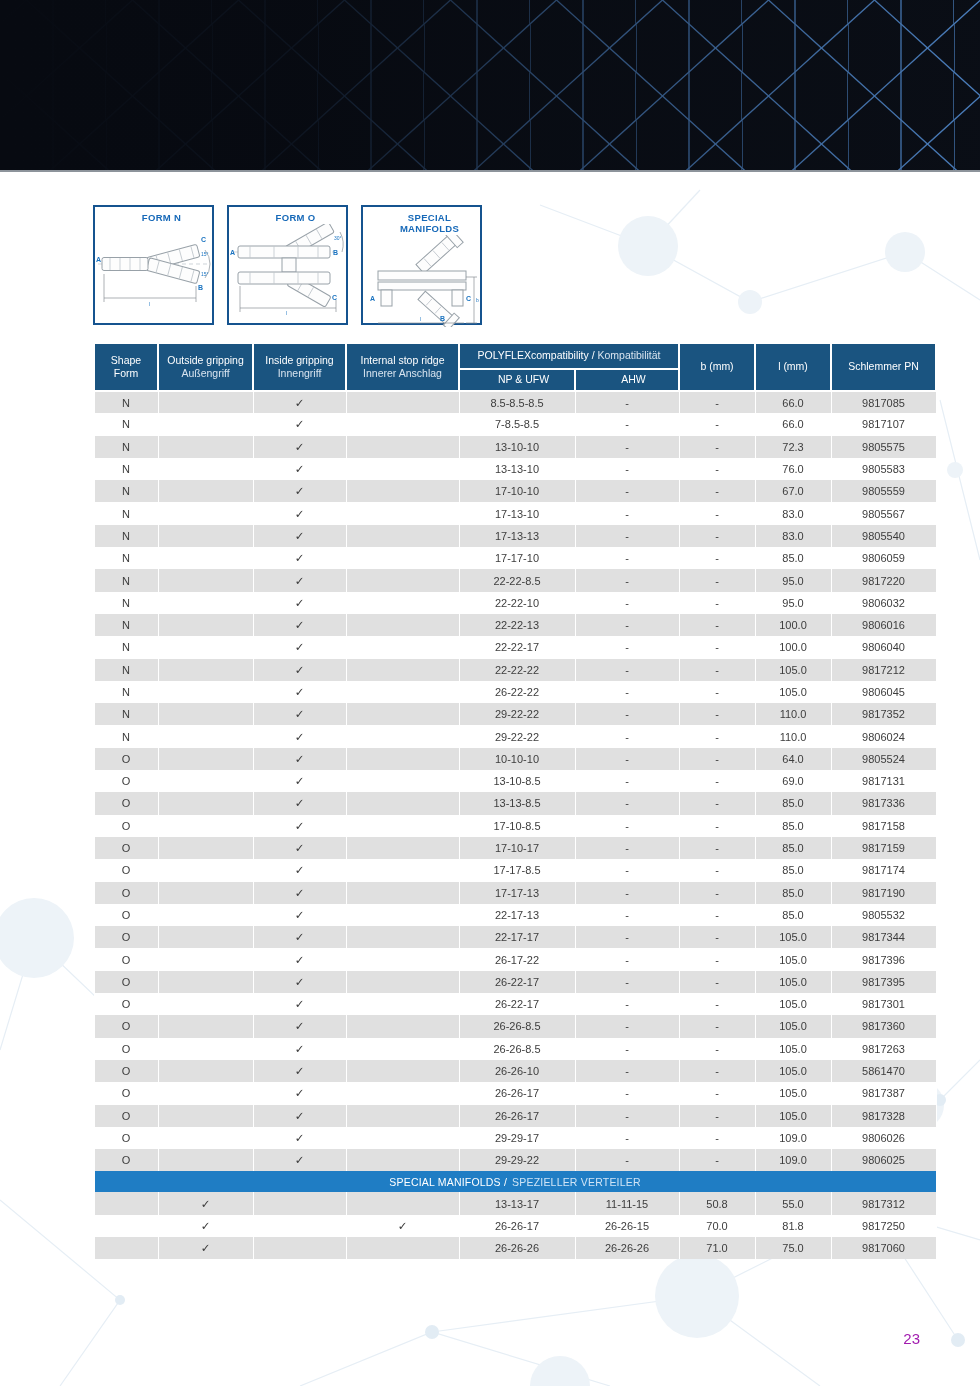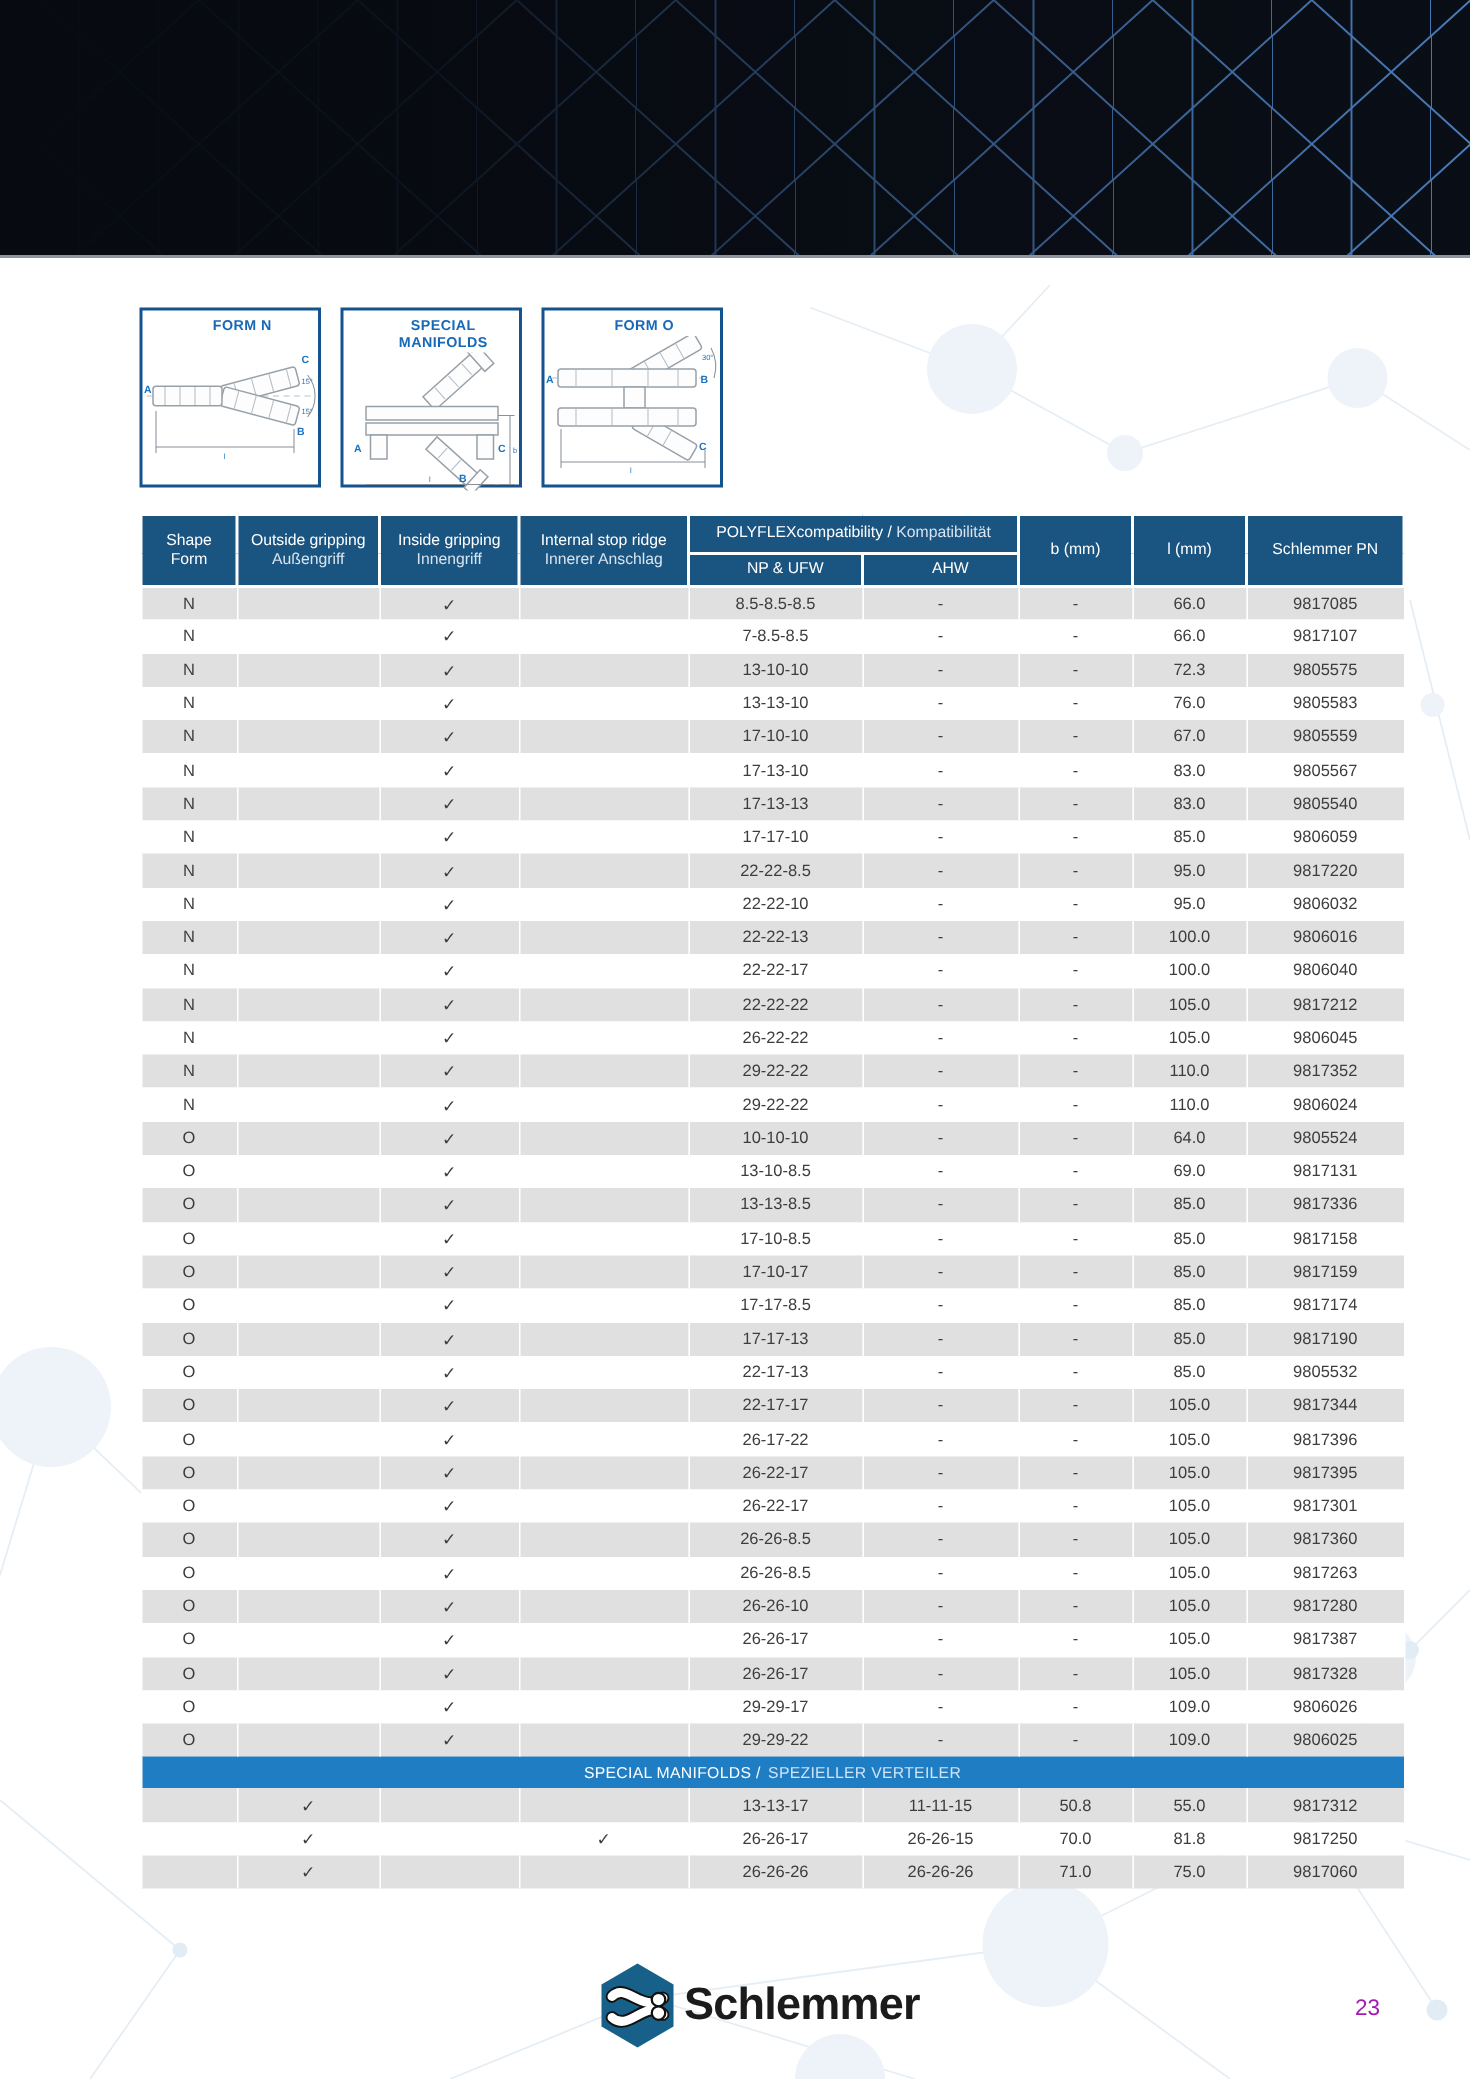--- a/index.html
+++ b/index.html
@@ -133,52 +133,20 @@
         <text class="dlabel" x="0" y="38">A</text>
         <text class="dlabel" x="105" y="18">C</text>
         <text class="dlabel" x="102" y="66">B</text>
         <text class="dsmall" x="105" y="32">15°</text>
         <text class="dsmall" x="105" y="52">15°</text>
         <text class="dsmall" x="53" y="82">l</text>
       </svg>
     </div>
 
     <div class="diagram-box">
-      <div class="diagram-title">SPECIAL MANIFOLDS</div>
-      <svg width="116" height="92" viewBox="0 0 116 92">
-        <g transform="translate(56,34) rotate(-42)">
-          <rect class="tube" x="0" y="-6" width="44" height="12"></rect>
-          <rect class="tube" x="42" y="-9" width="8" height="18"></rect>
-          <line class="corr" x1="10" y1="-5" x2="10" y2="5"></line>
-            <line class="corr" x1="22" y1="-5" x2="22" y2="5"></line>
-            <line class="corr" x1="34" y1="-5" x2="34" y2="5"></line>
-        </g>
-        <rect class="tube" x="14" y="36" width="88" height="9"></rect>
-        <rect class="tube" x="14" y="47" width="88" height="8"></rect>
-        <rect class="tube" x="17" y="55" width="11" height="16"></rect>
-        <rect class="tube" x="88" y="55" width="11" height="16"></rect>
-        <g transform="translate(58,60) rotate(42)">
-          <rect class="tube" x="0" y="-5" width="38" height="11"></rect>
-          <rect class="tube" x="36" y="-8" width="7" height="16"></rect>
-          <line class="corr" x1="10" y1="-4" x2="10" y2="5"></line>
-            <line class="corr" x1="22" y1="-4" x2="22" y2="5"></line>
-        </g>
-        <line class="dim" x1="110" y1="42" x2="110" y2="88"></line>
-        <line class="dim" x1="102" y1="42" x2="113" y2="42"></line>
-        <line class="dim" x1="102" y1="88" x2="113" y2="88"></line>
-        <line class="dim" x1="14" y1="88" x2="100" y2="88"></line>
-        <text class="dlabel" x="6" y="66">A</text>
-        <text class="dlabel" x="102" y="66">C</text>
-        <text class="dlabel" x="76" y="86">B</text>
-        <text class="dsmall" x="112" y="67">b</text>
-        <text class="dsmall" x="56" y="86">l</text>
-      </svg>
-    </div>
-
-    <div class="diagram-box">
       <div class="diagram-title">FORM O</div>
       <svg width="116" height="92" viewBox="0 0 116 92">
         <line class="cline" x1="4" y1="28" x2="104" y2="28"></line>
         <g transform="rotate(-30 58 28)">
           <rect class="tube" x="58" y="22" width="50" height="12" rx="2"></rect>
           <line class="corr" x1="70" y1="22.5" x2="70" y2="33.5"></line>
             <line class="corr" x1="82" y1="22.5" x2="82" y2="33.5"></line>
           <line class="corr" x1="94" y1="22.5" x2="94" y2="33.5"></line>
         </g>
         <rect class="tube" x="8" y="22" width="92" height="12" rx="2"></rect>
@@ -199,20 +167,52 @@
           <line class="corr" x1="88" y1="48.5" x2="88" y2="59.5"></line>
         <path class="dim" fill="none" d="M110 8 A 26 26 0 0 1 112 28"></path>
         <line class="dim" x1="10" y1="84" x2="106" y2="84"></line>
         <line class="dim" x1="10" y1="62" x2="10" y2="88"></line>
         <line class="dim" x1="106" y1="76" x2="106" y2="88"></line>
         <text class="dlabel" x="0" y="31">A</text>
         <text class="dlabel" x="103" y="31">B</text>
         <text class="dlabel" x="102" y="76">C</text>
         <text class="dsmall" x="104" y="16">30°</text>
         <text class="dsmall" x="56" y="91">l</text>
+      </svg>
+    </div>
+
+    <div class="diagram-box">
+      <div class="diagram-title">SPECIAL MANIFOLDS</div>
+      <svg width="116" height="92" viewBox="0 0 116 92">
+        <g transform="translate(56,34) rotate(-42)">
+          <rect class="tube" x="0" y="-6" width="44" height="12"></rect>
+          <rect class="tube" x="42" y="-9" width="8" height="18"></rect>
+          <line class="corr" x1="10" y1="-5" x2="10" y2="5"></line>
+            <line class="corr" x1="22" y1="-5" x2="22" y2="5"></line>
+            <line class="corr" x1="34" y1="-5" x2="34" y2="5"></line>
+        </g>
+        <rect class="tube" x="14" y="36" width="88" height="9"></rect>
+        <rect class="tube" x="14" y="47" width="88" height="8"></rect>
+        <rect class="tube" x="17" y="55" width="11" height="16"></rect>
+        <rect class="tube" x="88" y="55" width="11" height="16"></rect>
+        <g transform="translate(58,60) rotate(42)">
+          <rect class="tube" x="0" y="-5" width="38" height="11"></rect>
+          <rect class="tube" x="36" y="-8" width="7" height="16"></rect>
+          <line class="corr" x1="10" y1="-4" x2="10" y2="5"></line>
+            <line class="corr" x1="22" y1="-4" x2="22" y2="5"></line>
+        </g>
+        <line class="dim" x1="110" y1="42" x2="110" y2="88"></line>
+        <line class="dim" x1="102" y1="42" x2="113" y2="42"></line>
+        <line class="dim" x1="102" y1="88" x2="113" y2="88"></line>
+        <line class="dim" x1="14" y1="88" x2="100" y2="88"></line>
+        <text class="dlabel" x="6" y="66">A</text>
+        <text class="dlabel" x="102" y="66">C</text>
+        <text class="dlabel" x="76" y="86">B</text>
+        <text class="dsmall" x="112" y="67">b</text>
+        <text class="dsmall" x="56" y="86">l</text>
       </svg>
     </div>
   </section>
 
   <section class="table-wrap">
     <table>
       <colgroup>
         <col class="c1">
           <col class="c2">
           <col class="c3">
@@ -586,21 +586,21 @@
           </tr>
           <tr class="gray">
             <td>O</td>
             <td></td>
             <td class="check">✓</td>
             <td></td>
             <td>26-26-10</td>
             <td>-</td>
             <td>-</td>
             <td>105.0</td>
-            <td>9817280</td>
+            <td>5861470</td>
           </tr>
           <tr class="white">
             <td>O</td>
             <td></td>
             <td class="check">✓</td>
             <td></td>
             <td>26-26-17</td>
             <td>-</td>
             <td>-</td>
             <td>105.0</td>
@@ -672,31 +672,15 @@
             <td>26-26-26</td>
             <td>26-26-26</td>
             <td>71.0</td>
             <td>75.0</td>
             <td>9817060</td>
           </tr>
         </tbody>
     </table>
   </section>
 
-  <div class="footer-logo">
-    <svg width="52" height="58" viewBox="0 0 52 58">
-      <polygon points="26,1 50,15 50,43 26,57 2,43 2,15" fill="#176089"></polygon>
-      <g fill="none" stroke="#111" stroke-width="8.5" stroke-linecap="round">
-        <path d="M9 23 C18 13, 30 35, 43 24"></path>
-        <path d="M9 37 C20 47, 32 24, 43 35"></path>
-      </g>
-      <g fill="none" stroke="#fff" stroke-width="6" stroke-linecap="round">
-        <path d="M9 23 C18 13, 30 35, 43 24"></path>
-        <path d="M9 37 C20 47, 32 24, 43 35"></path>
-      </g>
-      <circle cx="40" cy="25" r="4.5" fill="#fff" stroke="#111" stroke-width="1.5"></circle>
-      <circle cx="40" cy="34" r="4.5" fill="#fff" stroke="#111" stroke-width="1.5"></circle>
-    </svg>
-    <span class="logo-text">Schlemmer</span>
-  </div>
   <div class="page-number">23</div>
 
 </div>
 
 </body></html>

